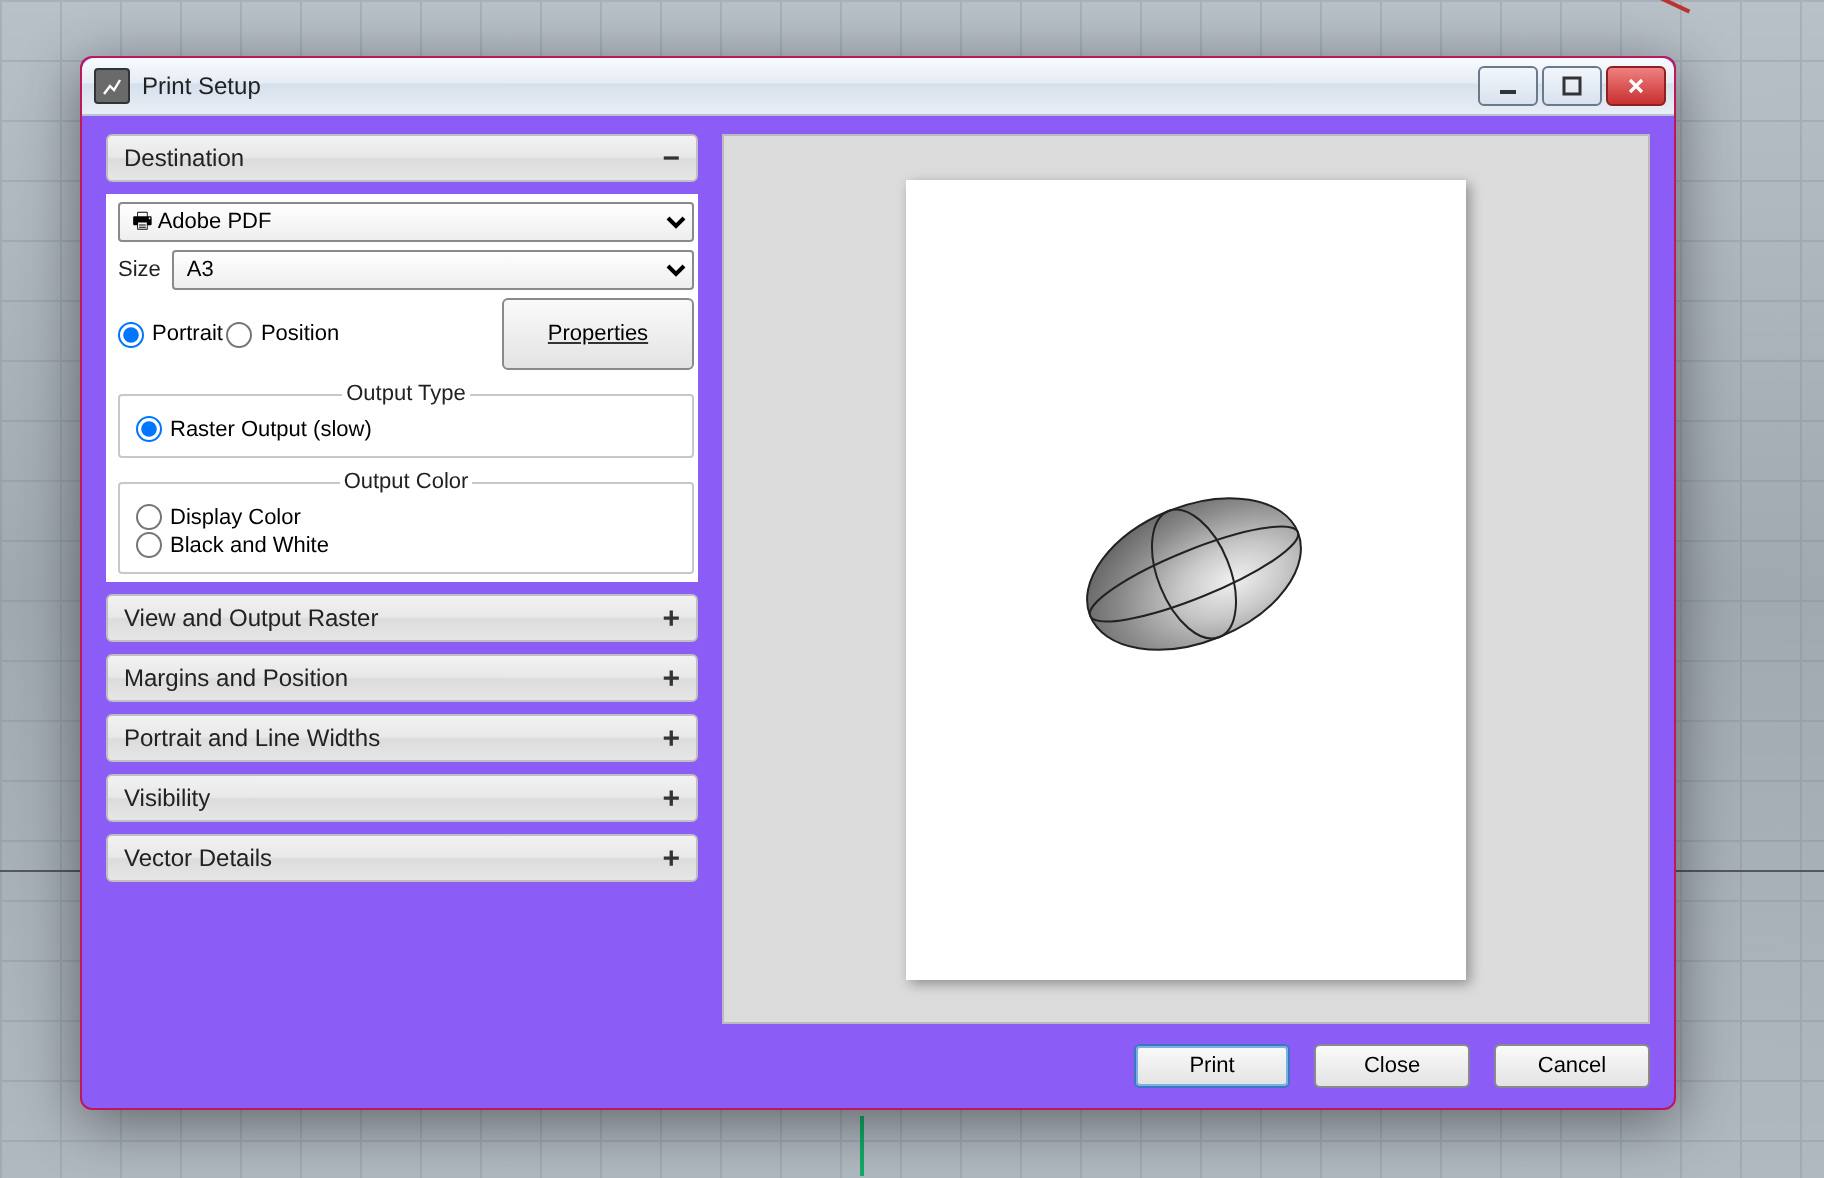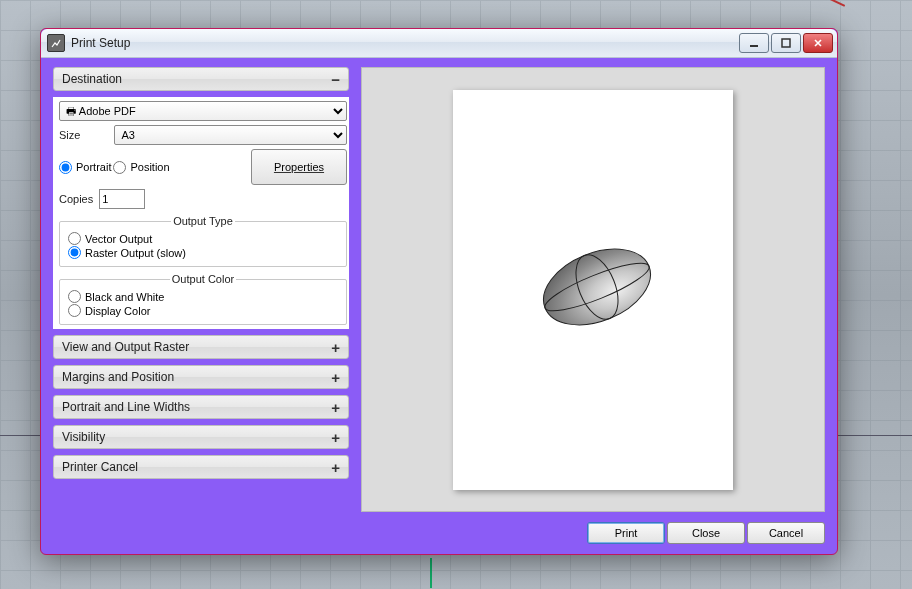--- a/index.html
+++ b/index.html
@@ -21,40 +21,40 @@
 
 .body{display:flex;position:absolute;top:28px;bottom:0;left:0;right:0;}
 .left{width:296px;padding:10px 8px 10px 12px;display:flex;flex-direction:column;gap:6px;}
 .right{flex:1;display:flex;flex-direction:column;padding:10px 12px 10px 4px;}
 
 .section-hdr{height:22px;display:flex;align-items:center;padding:0 8px;background:linear-gradient(180deg,#f2f2f2 0%,#e8e8e8 48%,#dcdcdc 52%,#e6e6e6 100%);border:1px solid #bfbfbf;border-radius:3px;font-size:12px;color:#222;cursor:default;}
 .section-hdr .plusminus{margin-left:auto;font-weight:bold;font-size:15px;color:#333;}
 .section-body{padding:4px 2px 4px 6px;display:flex;flex-direction:column;gap:4px;background:#fff;}
 
 .row{display:flex;align-items:center;gap:6px;}
-select{flex:1;height:20px;font-size:11px;border:1px solid #8a8a8a;border-radius:2px;background:linear-gradient(180deg,#fff,#eee);padding:0 2px;margin-left:28px;}
+select{flex:1;height:20px;font-size:11px;border:1px solid #8a8a8a;border-radius:2px;background:linear-gradient(180deg,#fff,#eee);padding:0 2px;}
 .printer-select{margin-left:0;}
 .lbl{color:#222;}
 .btn{height:36px;padding:0 14px;border:1px solid #8a8a8a;border-radius:3px;background:linear-gradient(180deg,#fafafa,#e3e3e3);font-size:11px;display:flex;align-items:center;justify-content:center;}
 .btn.primary{border-color:#3a78c0;box-shadow:0 0 0 1px #7ab0e8 inset;}
 .btn-big{width:78px;height:22px;}
 
 .radio,.check{display:flex;align-items:center;gap:4px;}
 .radio input,.check input{margin:0;}
 .spin{width:40px;height:18px;border:1px solid #8a8a8a;font-size:11px;padding:0 2px;}
 
 fieldset{border:1px solid #c8c8c8;border-radius:2px;margin:2px 0 0;padding:4px 8px 6px;}
 legend{font-size:11px;color:#222;padding:0 2px;text-align:center;}
 fieldset .radio{margin:1px 0;}
 
 .preview-wrap{flex:1;background:#dcdcdc;border:1px solid #bbb;display:flex;align-items:center;justify-content:center;}
 .page{width:280px;height:400px;background:#fff;box-shadow:2px 2px 6px rgba(0,0,0,.35);position:relative;}
 .egg{position:absolute;left:84px;top:156px;width:120px;height:82px;}
 
-.btnrow{display:flex;justify-content:flex-end;gap:2px;padding-top:10px;}
+.btnrow{display:flex;justify-content:flex-end;gap:12px;padding-top:10px;}
 </style>
 </head>
 <body>
 
 <div class="viewport">
   <div class="grid-bg"></div>
   <div class="horizon"></div>
   <div class="axis-g"></div>
   <div class="axis-r"></div>
 </div>
@@ -117,46 +117,38 @@
             <label class="radio">
               <input type="radio" name="orient" style="">
               <span>Position</span>
             </label>
           </div>
           <button class="btn" style="width:96px;">
             <span style="text-decoration:underline;text-decoration-color:#333;">Properties</span>
           </button>
         </div>
 
-        <div class="row">
-          <span class="lbl">Copies</span>
-          <input class="spin" type="number" value="1" style="">
-        </div>
 
         <fieldset>
           <legend>Output Type</legend>
-          <label class="radio">
-            <input type="radio" name="otype" style="">
-            <span>Vector Output</span>
-          </label>
           <label class="radio">
             <input type="radio" name="otype" checked="" style="">
             <span>Raster Output (slow)</span>
           </label>
         </fieldset>
 
         <fieldset>
           <legend>Output Color</legend>
           <label class="radio">
             <input type="radio" name="ocolor" style="">
-            <span>Black and White</span>
+            <span>Display Color</span>
           </label>
           <label class="radio">
             <input type="radio" name="ocolor" style="">
-            <span>Display Color</span>
+            <span>Black and White</span>
           </label>
         </fieldset>
       </div>
 
       <div class="section-hdr">
         <span>View and Output Raster</span>
         <span class="plusminus">+</span>
       </div>
       <div class="section-hdr">
         <span>Margins and Position</span>
@@ -164,21 +156,21 @@
       </div>
       <div class="section-hdr">
         <span>Portrait and Line Widths</span>
         <span class="plusminus">+</span>
       </div>
       <div class="section-hdr">
         <span>Visibility</span>
         <span class="plusminus">+</span>
       </div>
       <div class="section-hdr">
-        <span>Printer Cancel</span>
+        <span>Vector Details</span>
         <span class="plusminus">+</span>
       </div>
     </div>
 
     <div class="right">
       <div class="preview-wrap">
         <div class="page">
           <svg class="egg" viewBox="0 0 120 82">
             <defs>
               <radialGradient id="g1" cx="65%" cy="65%" r="70%">

